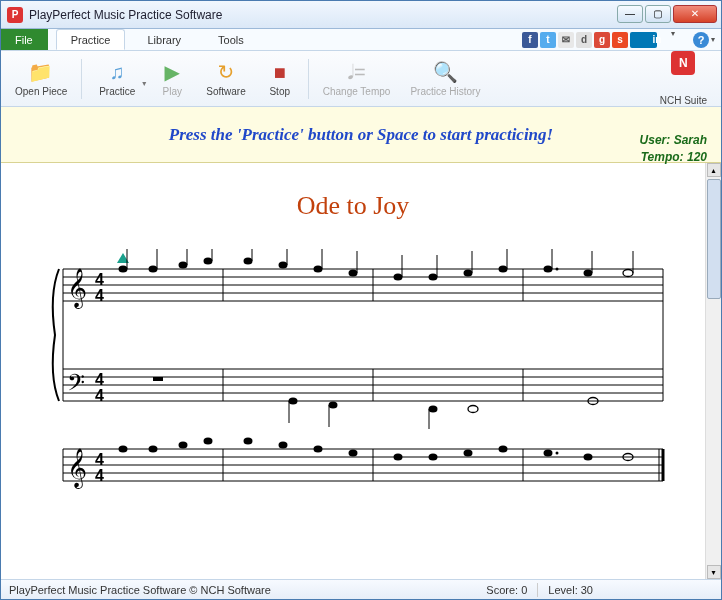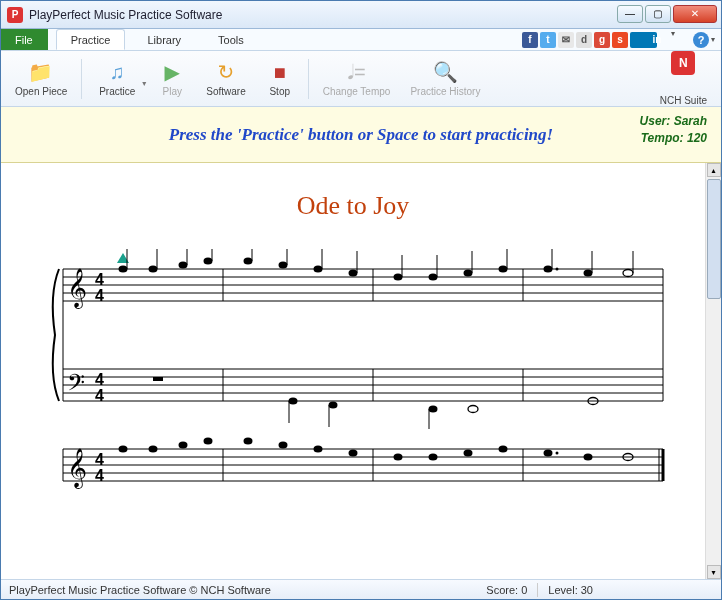--- a/index.html
+++ b/index.html
@@ -33,21 +33,21 @@
 .tbtn .ticon2 { font-size:20px; height:24px; display:flex; align-items:center; }
 .tbtn .tlabel { margin-top:2px; }
 .tbtn .caret { position:absolute; right:2px; top:50%; font-size:8px; color:#777; }
 .tsep { width:1px; height:40px; background:#d0dce8; margin:0 4px;}
 .toolbar .tflex { flex:1; }
 .nchbtn { display:flex; flex-direction:column; align-items:center; font-size:10px; color:#444; cursor:pointer; padding:4px 10px;}
 .nchbtn .nicon { width:24px; height:24px; background:#d33; border-radius:4px; display:flex; align-items:center; justify-content:center; color:#fff; font-weight:bold; font-size:12px;}
 
 .banner { background:#fefce2; border-bottom:1px solid #d9d393; padding:10px 1px; display:flex; position:relative; min-height:56px; align-items:center; }
 .banner .bmsg { flex:1; text-align:center; font-family:"Comic Sans MS","Segoe Script",cursive; font-size:17px; color:#2048c9; font-style:italic; font-weight:bold;}
-.banner .binfo { position:absolute; right:14px; top:6px; text-align:right; font-family:"Comic Sans MS",cursive; font-size:12px; color:#1a6b1a; font-style:italic; font-weight:bold;}
+.banner .binfo { position:absolute; right:14px; top:25px; text-align:right; font-family:"Comic Sans MS",cursive; font-size:12px; color:#1a6b1a; font-style:italic; font-weight:bold;}
 .binfo div { line-height:1.4; }
 
 .scorewrap { flex:1; display:flex; overflow:hidden; }
 .scorearea { flex:1; background:#fff; padding:10px 20px; overflow:hidden;}
 .scrollbar { width:16px; background:#f0f0f0; border-left:1px solid #ddd; display:flex; flex-direction:column; align-items:center;}
 .scrollbar .sbtn { width:14px; height:14px; background:#e6e6e6; border:1px solid #bbb; font-size:8px; display:flex; align-items:center; justify-content:center; cursor:pointer;}
 .scrollbar .thumb { width:14px; height:120px; background:#d2dff0; border:1px solid #9ab; border-radius:2px; margin-top:2px; cursor:pointer;}
 .scrollbar .track { flex:1; }
 
 .songtitle { text-align:center; font-family:"Times New Roman", serif; font-size:26px; margin:18px 0 28px 0; color:#c2410c;}

